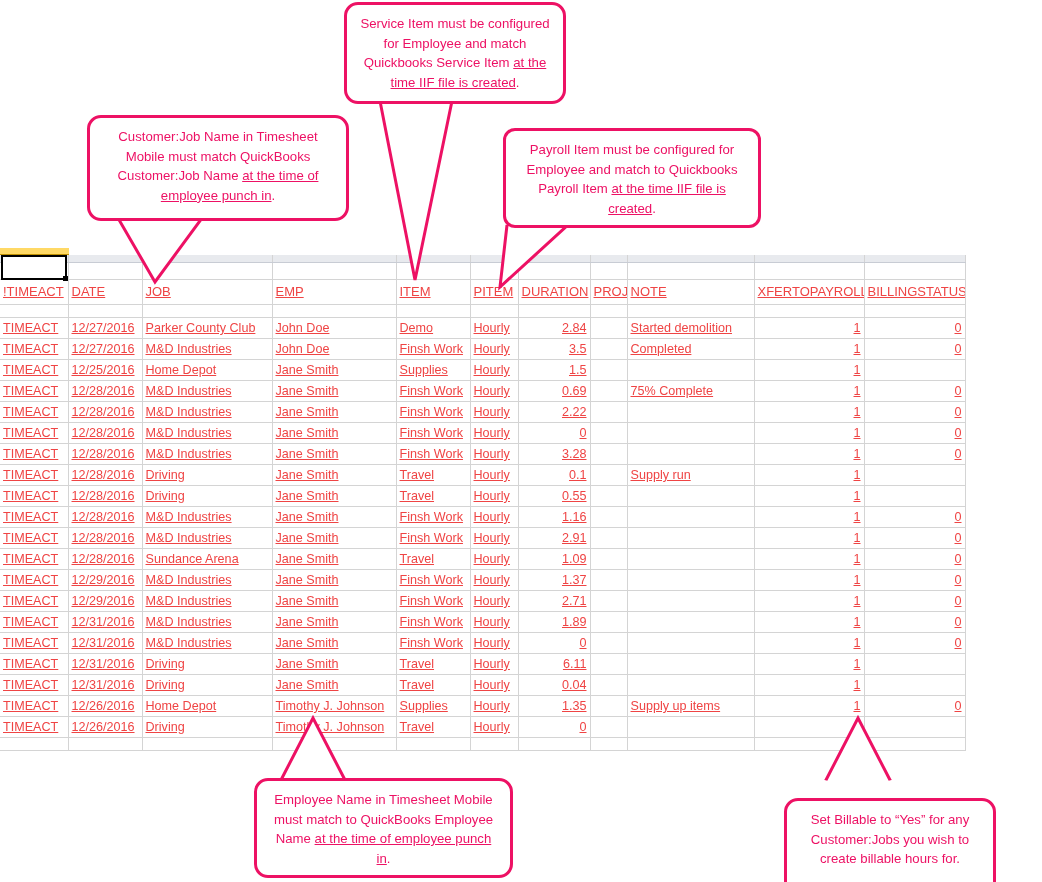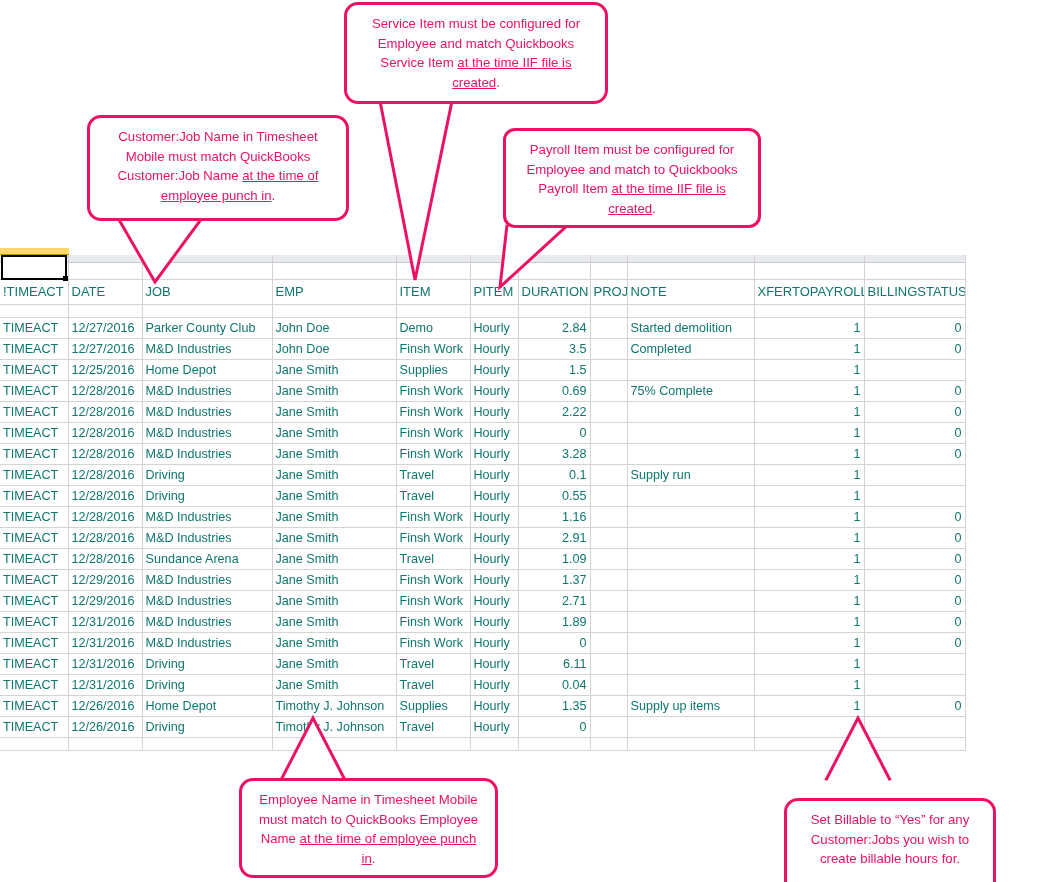--- a/index.html
+++ b/index.html
@@ -20,21 +20,22 @@
     position: absolute;
     left: 0;
     top: 255px;
     width: 965px;
   }
   table.grid {
     border-collapse: collapse;
     table-layout: fixed;
     width: 965px;
     font-size: 12.6px;
-    color: #0f766e;
+    color: #ef4444;
+    text-decoration: underline;
   }
   table.grid td {
     border-right: 1px solid #d4d4d4;
     border-bottom: 1px solid #d4d4d4;
     height: 20px;
     padding: 0 3px;
     white-space: nowrap;
     overflow: hidden;
     vertical-align: middle;
     line-height: 20px;
@@ -133,24 +134,24 @@
     fill: none;
     stroke: #ed1164;
     stroke-width: 3;
     stroke-linejoin: miter;
   }
   .tailsvg path.fillmask {
     fill: #ffffff;
     stroke: none;
   }
 
-  #co-service { left: 344px; top: 2px;  width: 264px; height: 102px; }
+  #co-service { left: 344px; top: 2px;  width: 222px; height: 102px; }
   #co-customer{ left: 87px;  top: 115px;width: 262px; height: 106px; }
   #co-payroll { left: 503px; top: 128px;width: 258px; height: 100px; border-radius: 12px; }
-  #co-employee{ left: 239px; top: 778px;width: 259px; height: 100px; }
+  #co-employee{ left: 254px; top: 778px;width: 259px; height: 100px; }
   #co-billable{ left: 784px; top: 798px;width: 212px; height: 98px; }
 </style>
 </head>
 <body>
 
 <div id="sheet">
   <div id="selhdr"></div>
   <div id="selcell"></div>
   <table class="grid">
     <colgroup>

